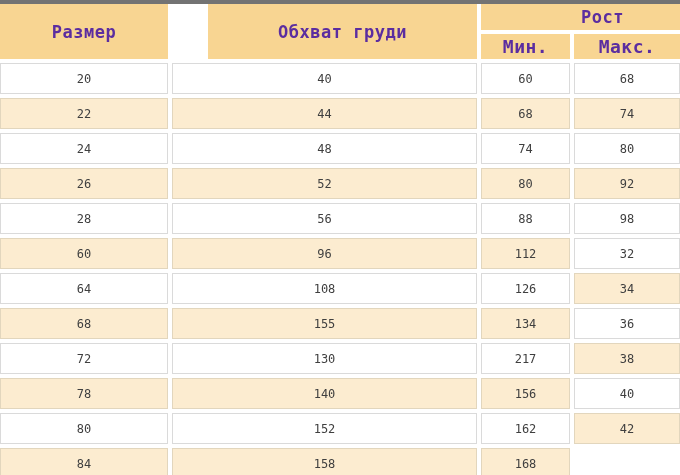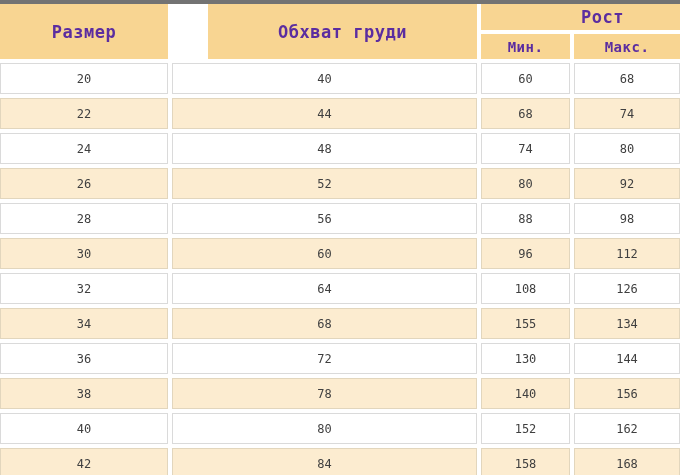--- a/index.html
+++ b/index.html
@@ -28,21 +28,21 @@
     background: #f8d592;
     color: #5b2da0;
     font-weight: bold;
     font-size: 17px;
     display: flex;
     align-items: center;
     justify-content: center;
     letter-spacing: 0.5px;
   }
   .hcell.sub {
-    font-size: 14px;
+    font-size: 18px;
   }
   .h-size  { grid-column: 1; grid-row: 1 / 3; }
   .h-chest { grid-column: 2; grid-row: 1 / 3; margin-left: 36px; }
   .h-height{ grid-column: 3 / 5; grid-row: 1; padding-left: 44px; }
   .h-min   { grid-column: 3; grid-row: 2; }
   .h-max   { grid-column: 4; grid-row: 2; }
   .cell {
     box-sizing: border-box;
     border: 1px solid #dadada;
     color: #3f3f3f;
@@ -78,36 +78,35 @@
       <div class="cell plain">74</div>
       <div class="cell plain">80</div>
       <div class="cell stripe">26</div>
       <div class="cell stripe">52</div>
       <div class="cell stripe">80</div>
       <div class="cell stripe">92</div>
       <div class="cell plain">28</div>
       <div class="cell plain">56</div>
       <div class="cell plain">88</div>
       <div class="cell plain">98</div>
-      <div class="cell stripe">30</div>
       <div class="cell stripe">60</div>
       <div class="cell stripe">96</div>
       <div class="cell stripe">112</div>
       <div class="cell plain">32</div>
       <div class="cell plain">64</div>
       <div class="cell plain">108</div>
       <div class="cell plain">126</div>
       <div class="cell stripe">34</div>
       <div class="cell stripe">68</div>
       <div class="cell stripe">155</div>
       <div class="cell stripe">134</div>
       <div class="cell plain">36</div>
       <div class="cell plain">72</div>
       <div class="cell plain">130</div>
-      <div class="cell plain">144</div>
+      <div class="cell plain">217</div>
       <div class="cell stripe">38</div>
       <div class="cell stripe">78</div>
       <div class="cell stripe">140</div>
       <div class="cell stripe">156</div>
       <div class="cell plain">40</div>
       <div class="cell plain">80</div>
       <div class="cell plain">152</div>
       <div class="cell plain">162</div>
       <div class="cell stripe">42</div>
       <div class="cell stripe">84</div>

